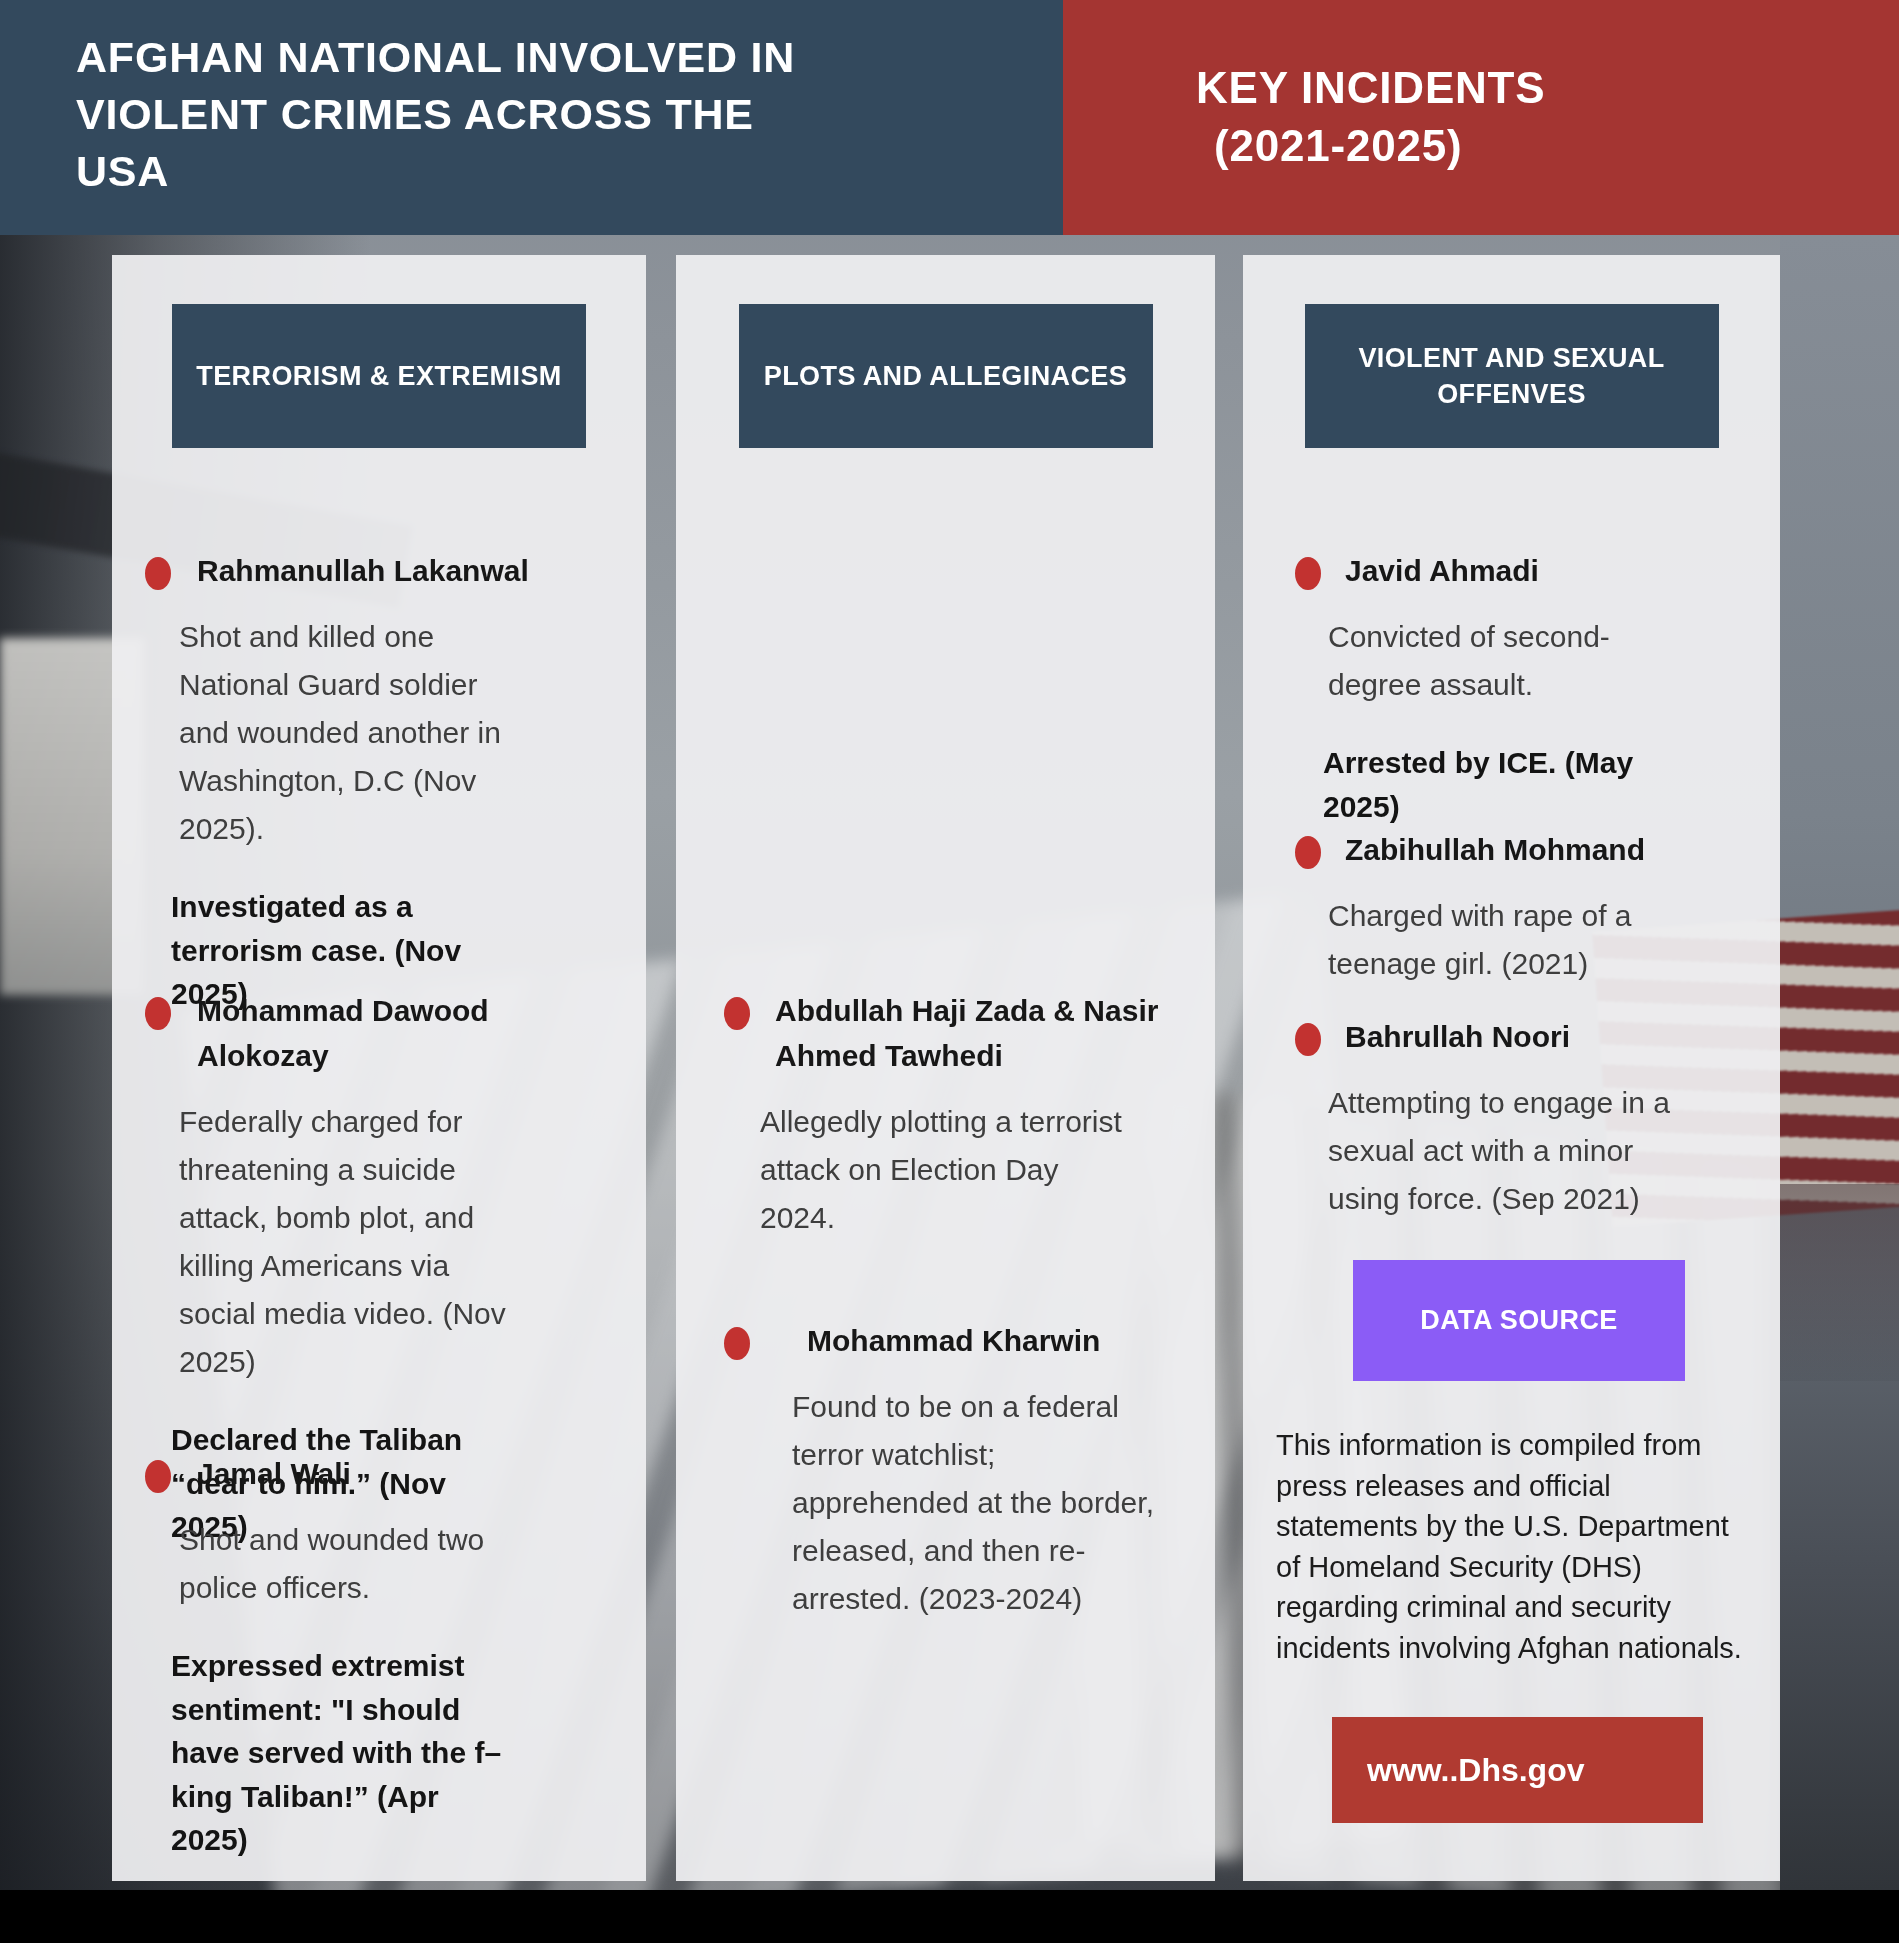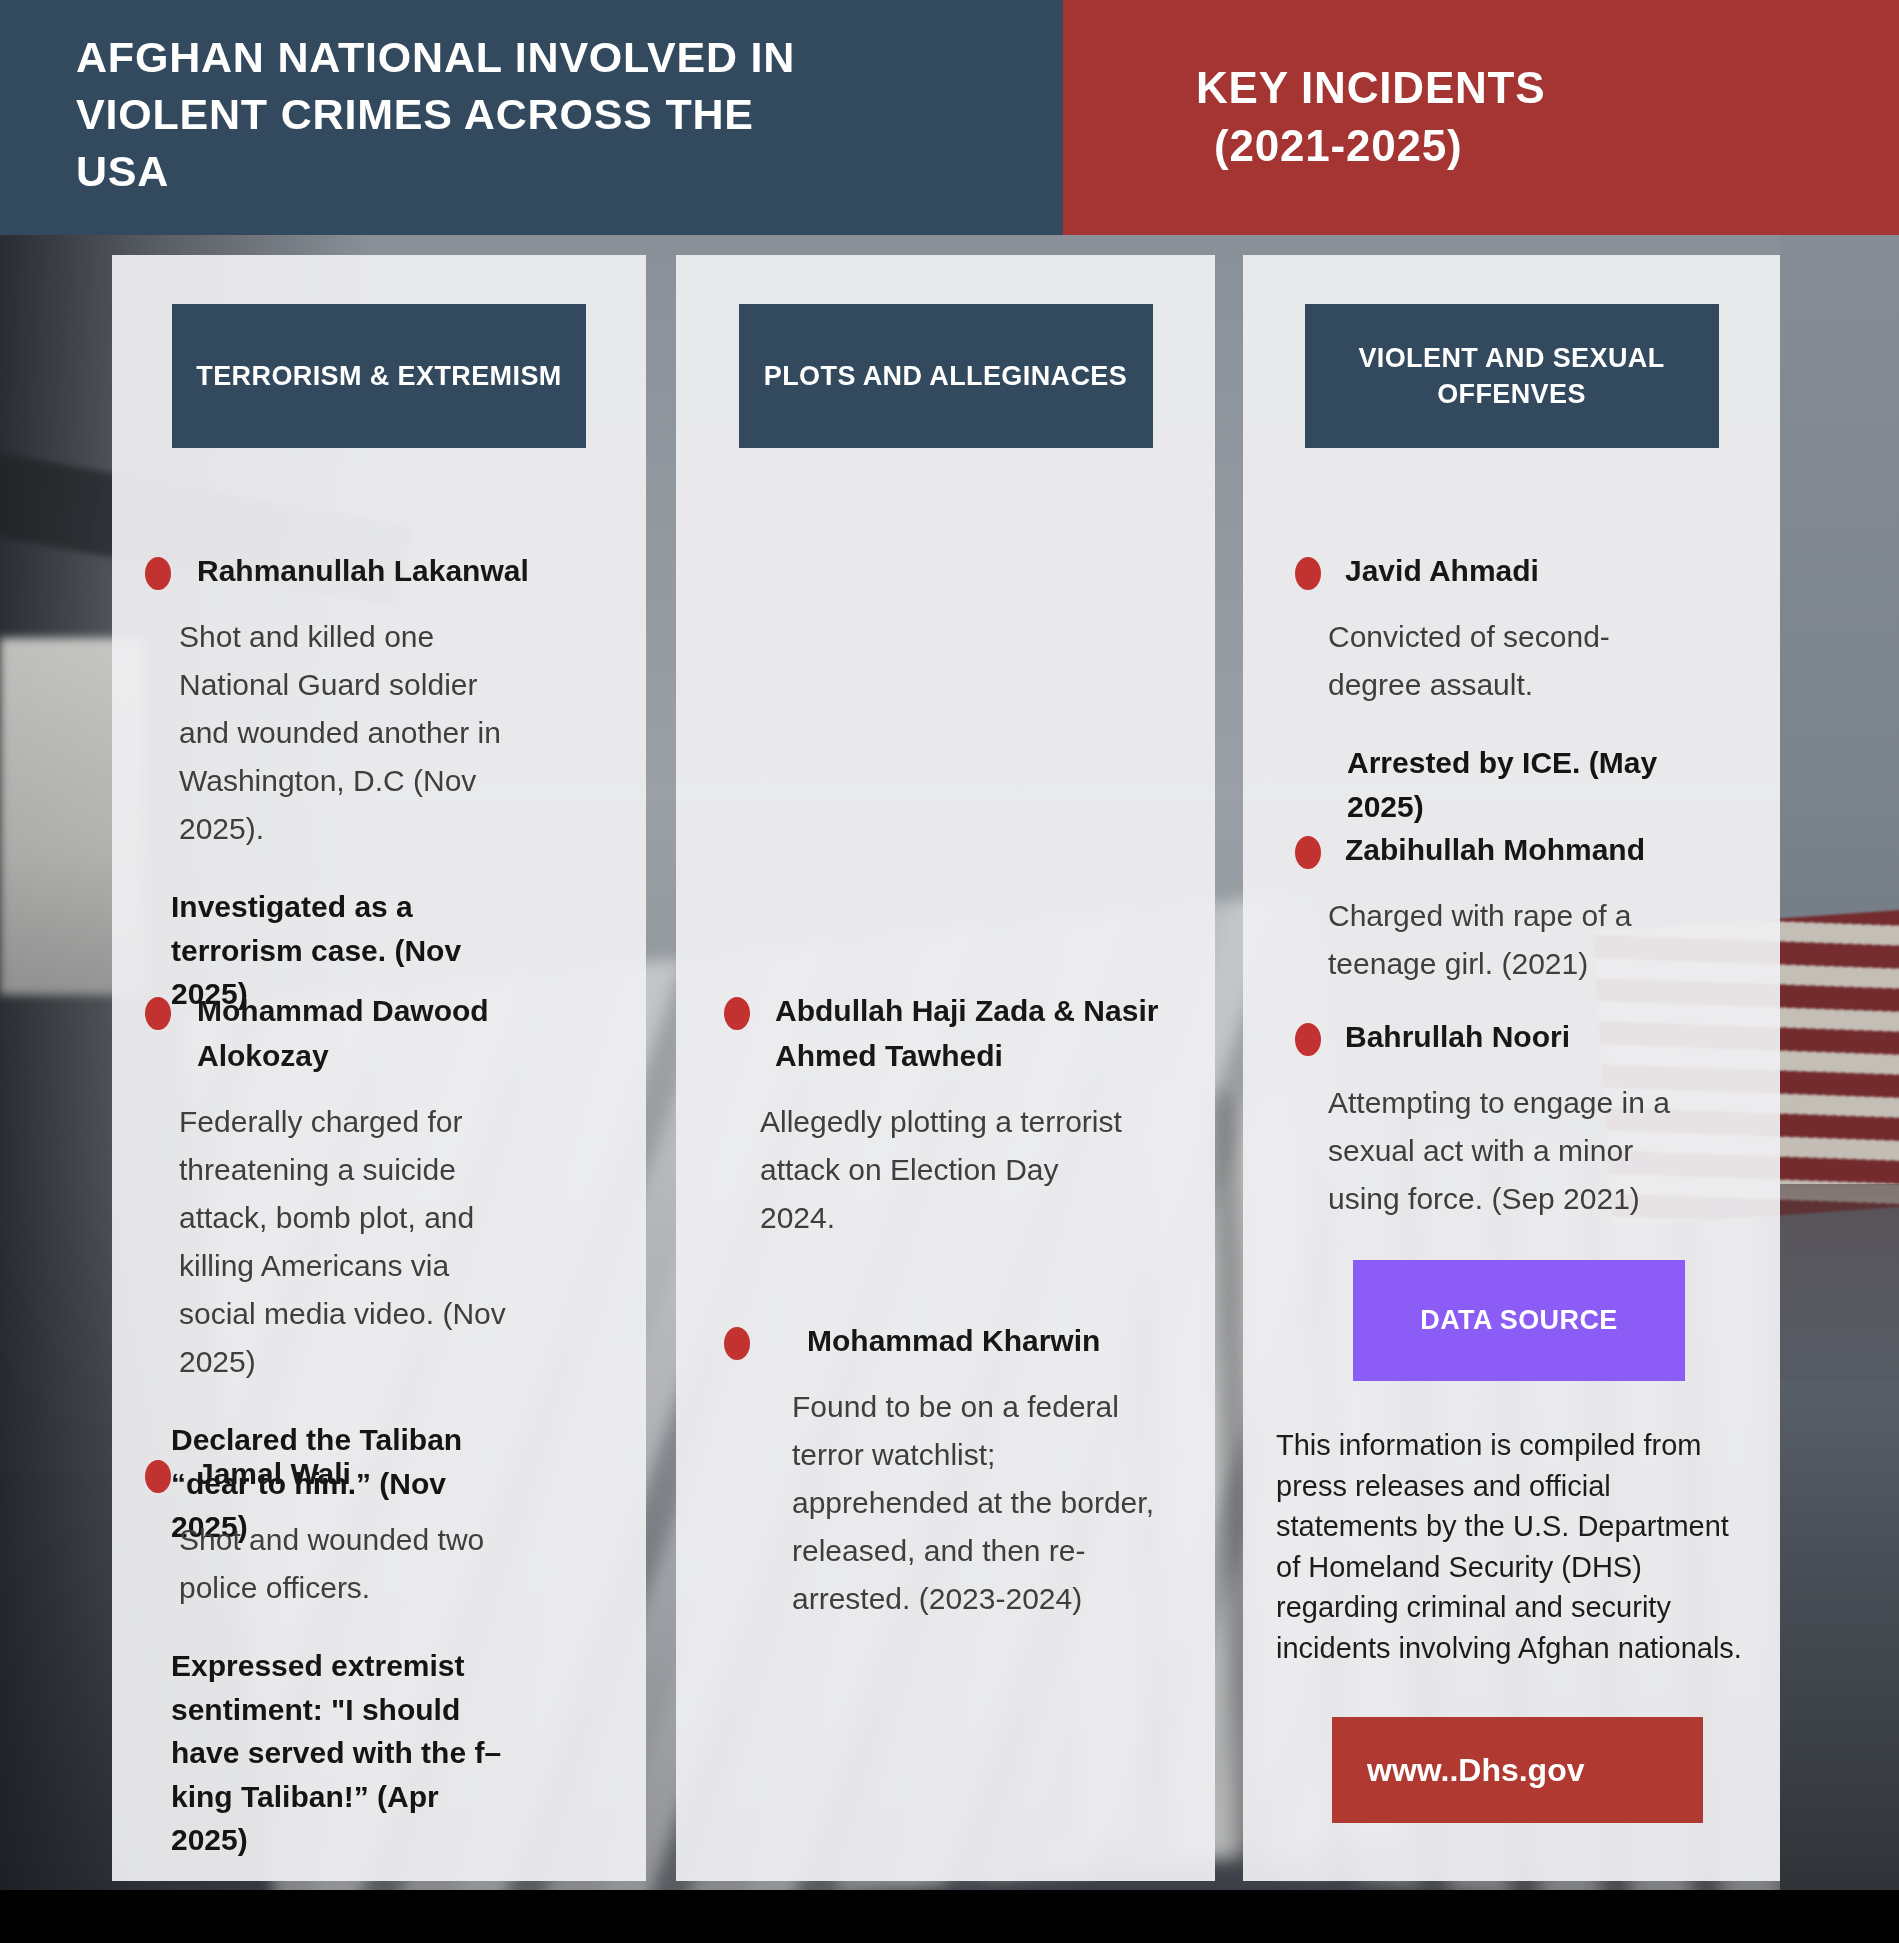--- a/index.html
+++ b/index.html
@@ -96,21 +96,21 @@
   .name{font-size:30px;font-weight:700;line-height:1.5;color:#171717;}
   .p1 .name{margin-left:85px;width:425px;}
   .p2 .name{margin-left:99px;width:425px;}
   .p3 .name{margin-left:102px;width:414px;}
   .desc{font-size:30px;line-height:1.6;color:#3e3e3e;margin-top:20px;}
   .p1 .desc{margin-left:67px;width:349px;}
   .p2 .desc{margin-left:84px;width:372px;}
   .p3 .desc{margin-left:85px;width:349px;}
   .highlight{font-size:30px;font-weight:700;line-height:1.45;color:#141414;margin-top:32px;}
   .p1 .highlight{margin-left:59px;width:334px;}
-  .p3 .highlight{margin-left:104px;width:364px;}
+  .p3 .highlight{margin-left:80px;width:364px;}
   
   .c1e1{top:293px;} .c1e2{top:733px;} .c1e3{top:1196px;}
   
   .c2e1{top:293px;} .c2e2{top:733px;} .c2e3{top:1063px;padding-left:32px;}
   
   .c3e1{top:293px;} .c3e2{top:572px;} .c3e3{top:759px;}
   
   .ds-box{
     position:absolute;left:110px;top:1005px;width:332px;height:121px;
     background:#8b5cf6;display:flex;align-items:center;justify-content:center;

